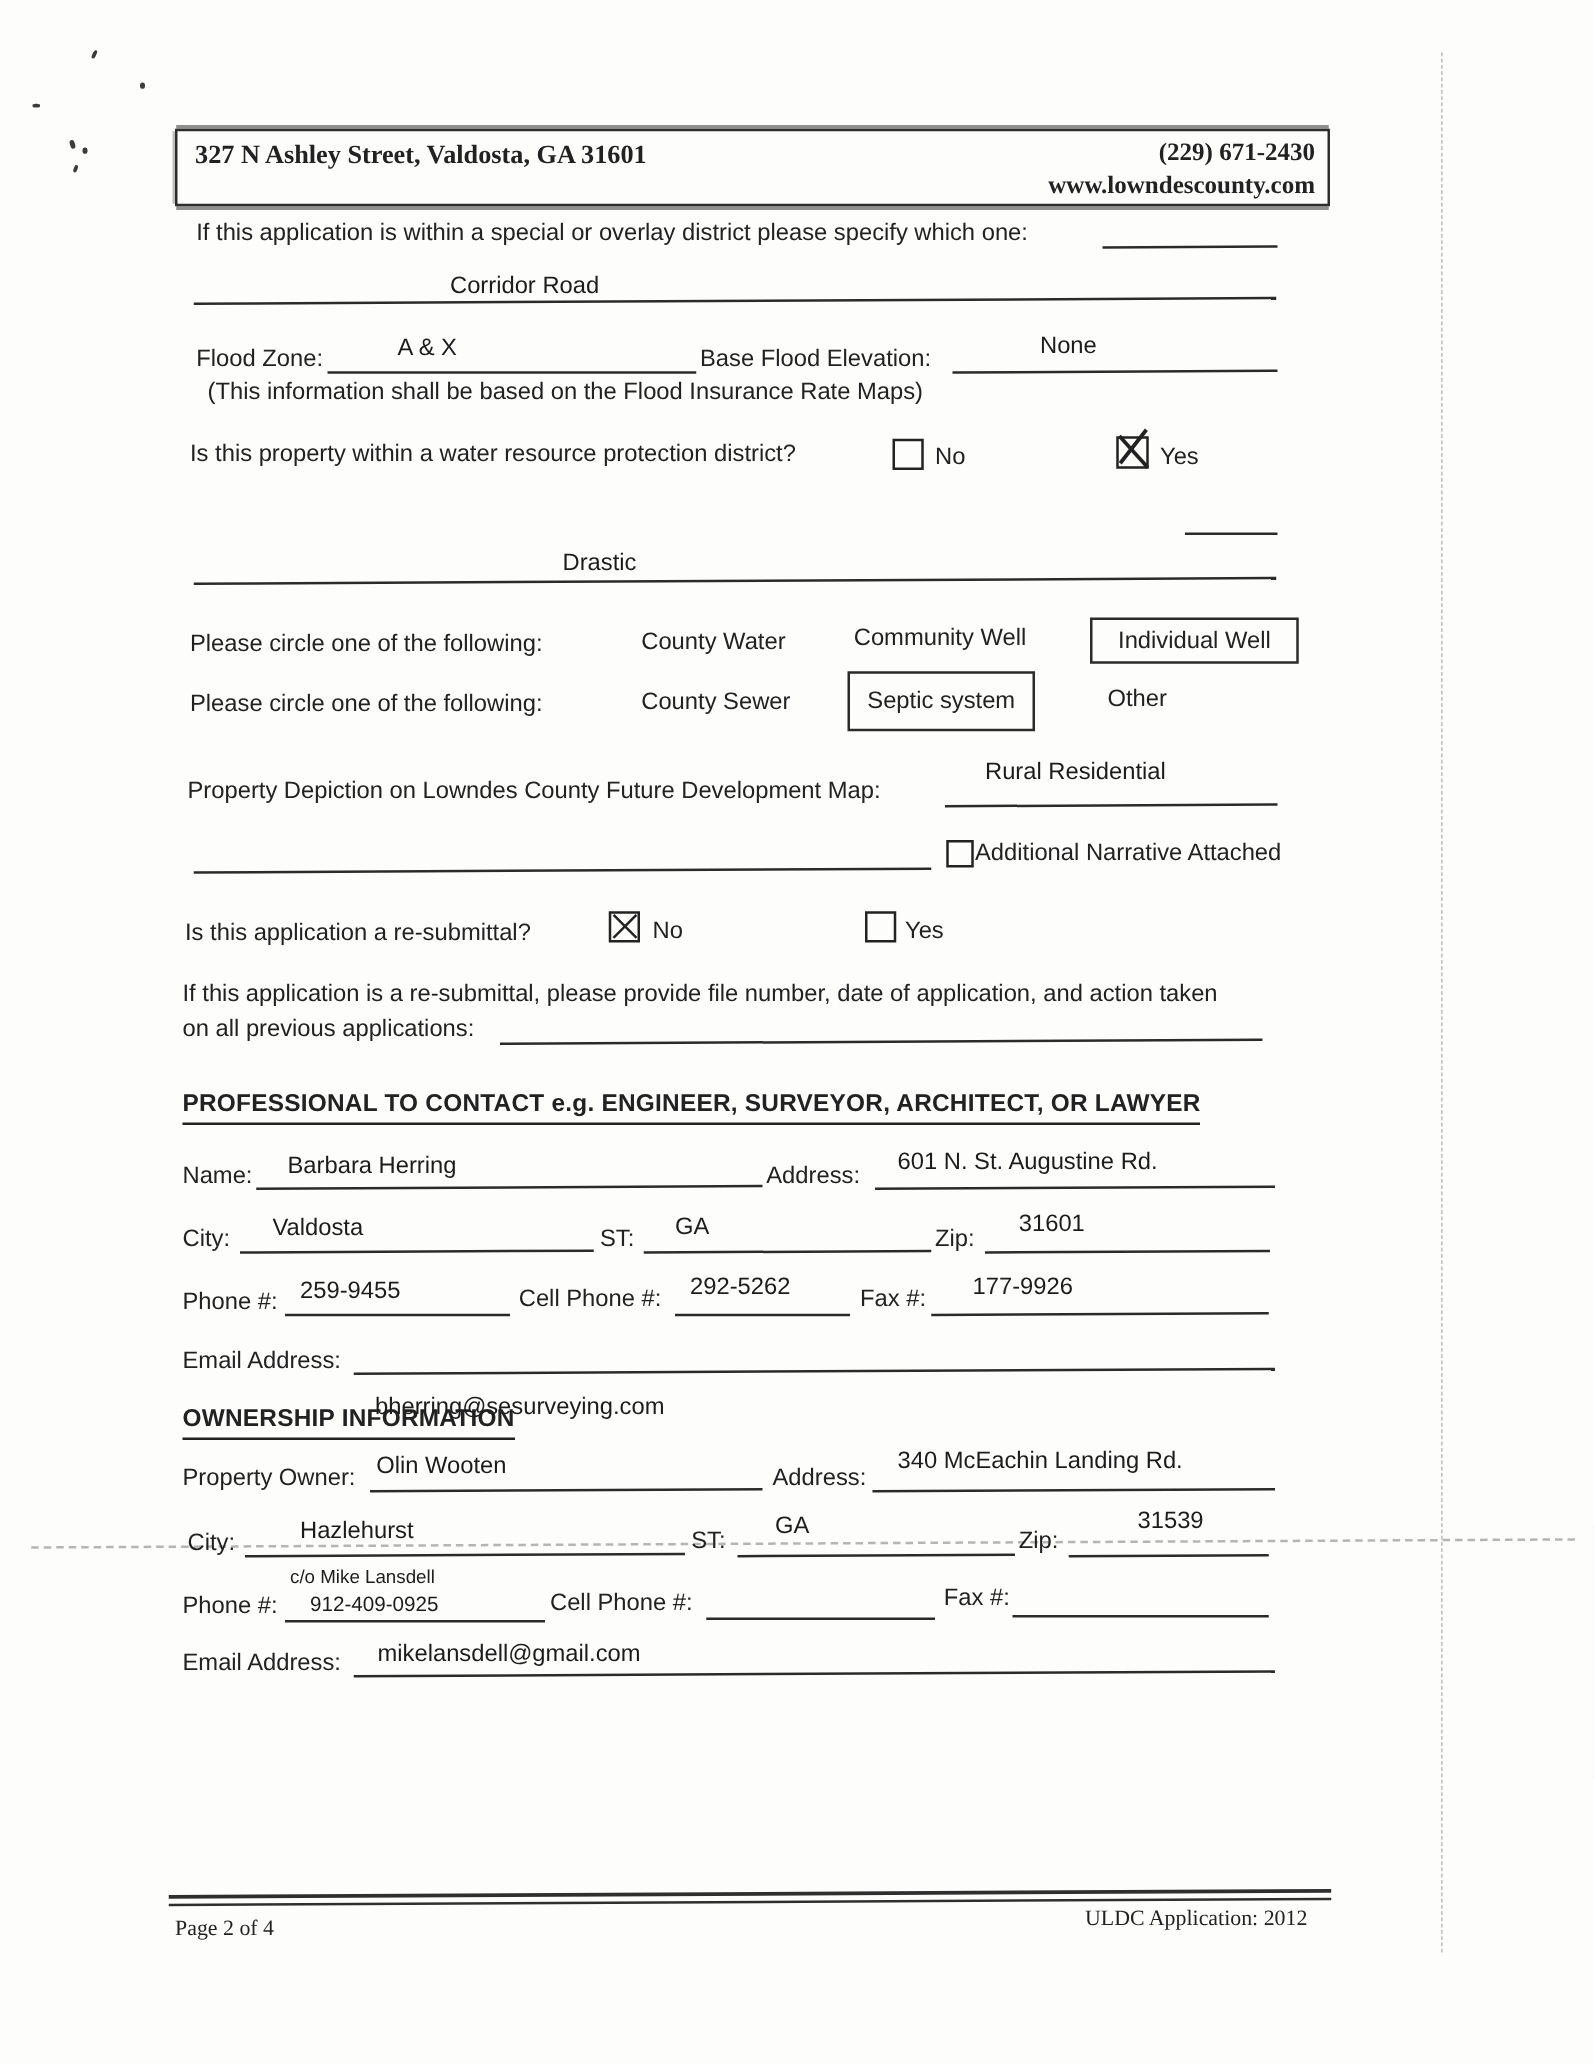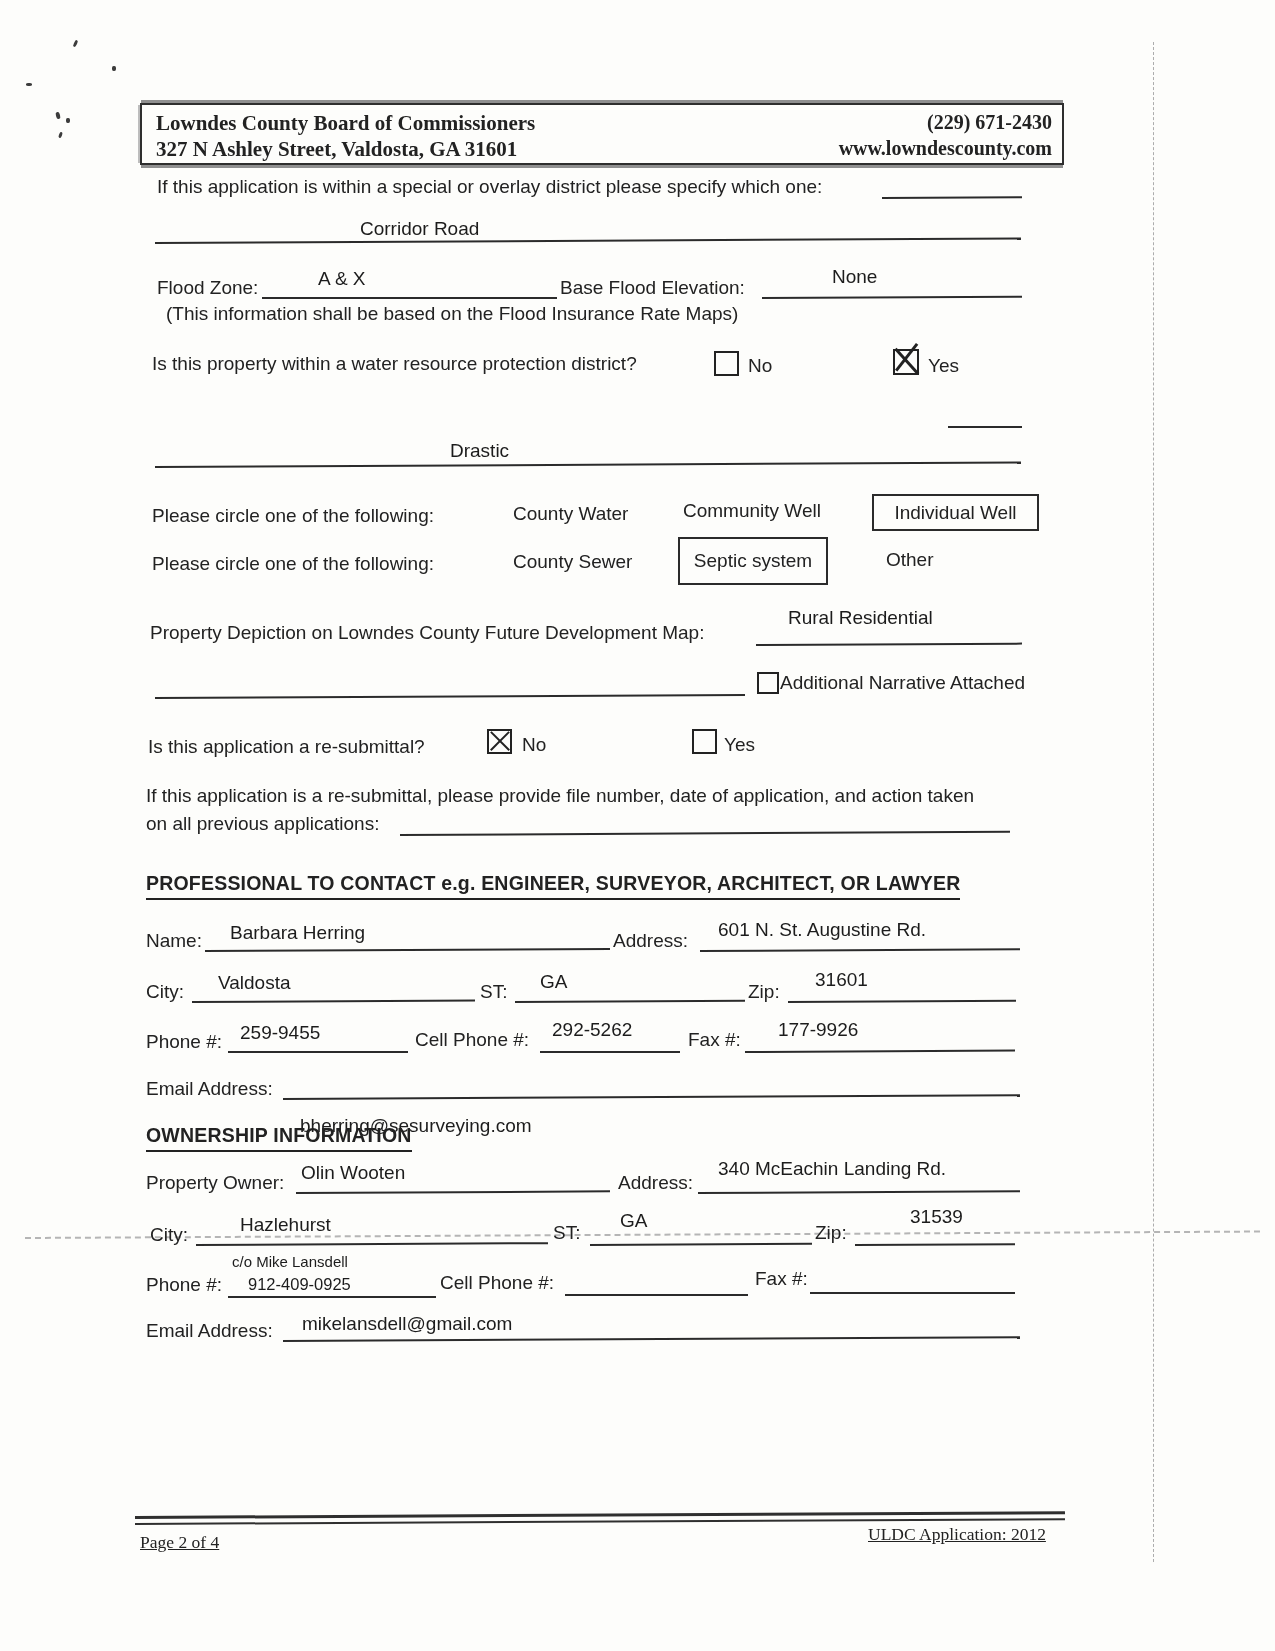--- a/index.html
+++ b/index.html
@@ -39,21 +39,21 @@
   .cb-bigx::before,.cb-bigx::after{content:'';position:absolute;width:34px;height:2.6px;background:#222;top:9px;left:-5px;}
   .cb-bigx::before{transform:rotate(48deg);}
   .cb-bigx::after{transform:rotate(-52deg) translate(3px,-3px);}
 
   
   .optbox{position:absolute;border:2px solid #2b2b2b;display:flex;align-items:center;justify-content:center;font-size:19px;background:transparent;}
 
   .heading{position:absolute;font-size:19.5px;font-weight:bold;border-bottom:2.5px solid #222;padding-bottom:3px;letter-spacing:0.2px;white-space:nowrap;}
 
   .small{font-size:15px;}
-  .serif{font-family:"Liberation Serif", serif;text-decoration:underline;}
+  .serif{font-family:"Liberation Serif", serif;}
 
   
   .vline{position:absolute;left:1153px;top:42px;height:1520px;border-left:1.5px dashed #9a9a9a;opacity:.8;}
   .dashline{position:absolute;border-bottom:2px dashed #b5b5b5;height:0;}
   .speck{position:absolute;background:#3c3c3c;border-radius:40%;}
   .footline{position:absolute;left:135px;top:1516px;width:930px;height:4px;border-top:3px solid #2f2f2f;border-bottom:2px solid #2f2f2f;}
 </style>
 </head>
 <body>
 
@@ -62,21 +62,20 @@
   <div class="vline"></div>
   <div class="speck" style="left:74px;top:40px;width:3px;height:7px;transform:rotate(25deg);"></div>
   <div class="speck" style="left:112px;top:66px;width:4px;height:5px;"></div>
   <div class="speck" style="left:26px;top:83px;width:6px;height:3px;"></div>
   <div class="speck" style="left:56px;top:112px;width:4px;height:7px;transform:rotate(-15deg);"></div>
   <div class="speck" style="left:66px;top:118px;width:4px;height:5px;"></div>
   <div class="speck" style="left:59px;top:132px;width:3px;height:6px;transform:rotate(20deg);"></div>
 
   <div class="hdrbox">
     <div class="hdr-left">
-      <div>Lowndes County Board of Commissioners</div>
       <div>327 N Ashley Street, Valdosta, GA  31601</div>
     </div>
     <div class="hdr-right">
       <div>(229) 671-2430</div>
       <div>www.lowndescounty.com</div>
     </div>
   </div>
 
   <div class="t" style="left:157px;top:176px;">If this application is within a special or overlay district please specify which one:</div>
   <div class="line tilt" style="left:882px;top:197px;width:140px;"></div>

